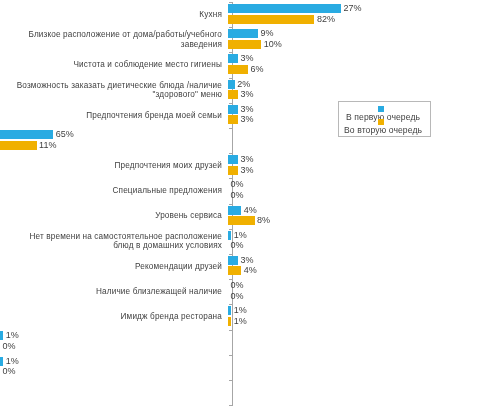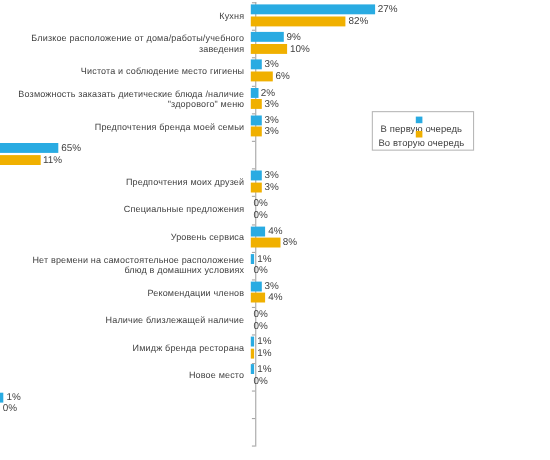--- a/index.html
+++ b/index.html
@@ -254,21 +254,21 @@
             <div class="bar blue" style="width: 3.32353px;"></div>
             <span class="val">1%</span>
           </div>
           <div class="barwrap second">
             <div class="bar orange" style="width: 0px;"></div>
             <span class="val">0%</span>
           </div>
         </div>
       </div>
       <div class="row">
-        <div class="cat-label">Рекомендации членов</div>
+        <div class="cat-label">Рекомендации друзей</div>
         <div class="bars">
           <div class="barwrap first">
             <div class="bar blue" style="width: 9.97059px;"></div>
             <span class="val">3%</span>
           </div>
           <div class="barwrap second">
             <div class="bar orange" style="width: 13.2941px;"></div>
             <span class="val">4%</span>
           </div>
         </div>
@@ -293,21 +293,20 @@
             <div class="bar blue" style="width: 3.32353px;"></div>
             <span class="val">1%</span>
           </div>
           <div class="barwrap second">
             <div class="bar orange" style="width: 3.32353px;"></div>
             <span class="val">1%</span>
           </div>
         </div>
       </div>
       <div class="row">
-        <div class="cat-label">Новое место</div>
         <div class="bars">
           <div class="barwrap first">
             <div class="bar blue" style="width: 3.32353px;"></div>
             <span class="val">1%</span>
           </div>
           <div class="barwrap second">
             <div class="bar orange" style="width: 0px;"></div>
             <span class="val">0%</span>
           </div>
         </div>

